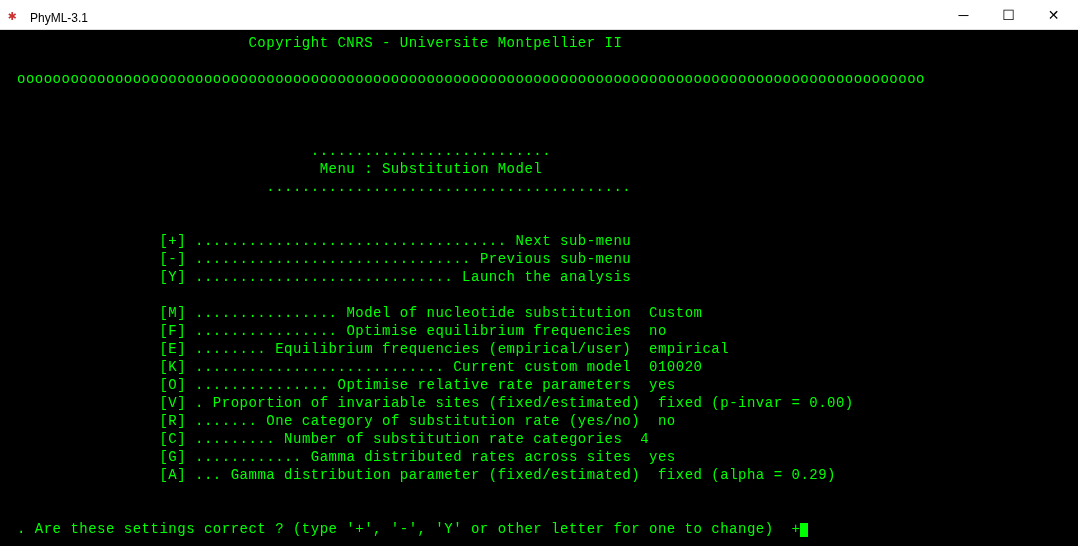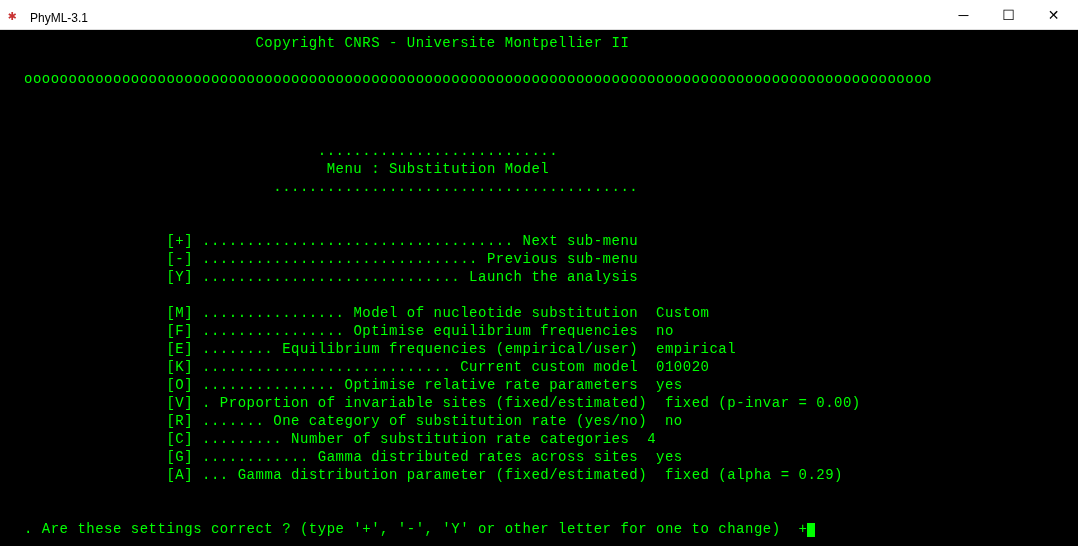--- a/index.html
+++ b/index.html
@@ -51,21 +51,21 @@
       align-items: center;
       justify-content: center;
       font-size: 14px;
       color: #000;
       font-family: 'Segoe UI', sans-serif;
     }
     .terminal {
       background: #000;
       color: #00ff00;
       height: calc(546px - 30px);
-      padding: 4px 24px;
+      padding: 4px 17px;
       font-size: 14px;
       line-height: 18px;
       white-space: pre;
       overflow: hidden;
       letter-spacing: 0.5px;
     }
     .cursor {
       display: inline-block;
       width: 8px;
       height: 14px;

